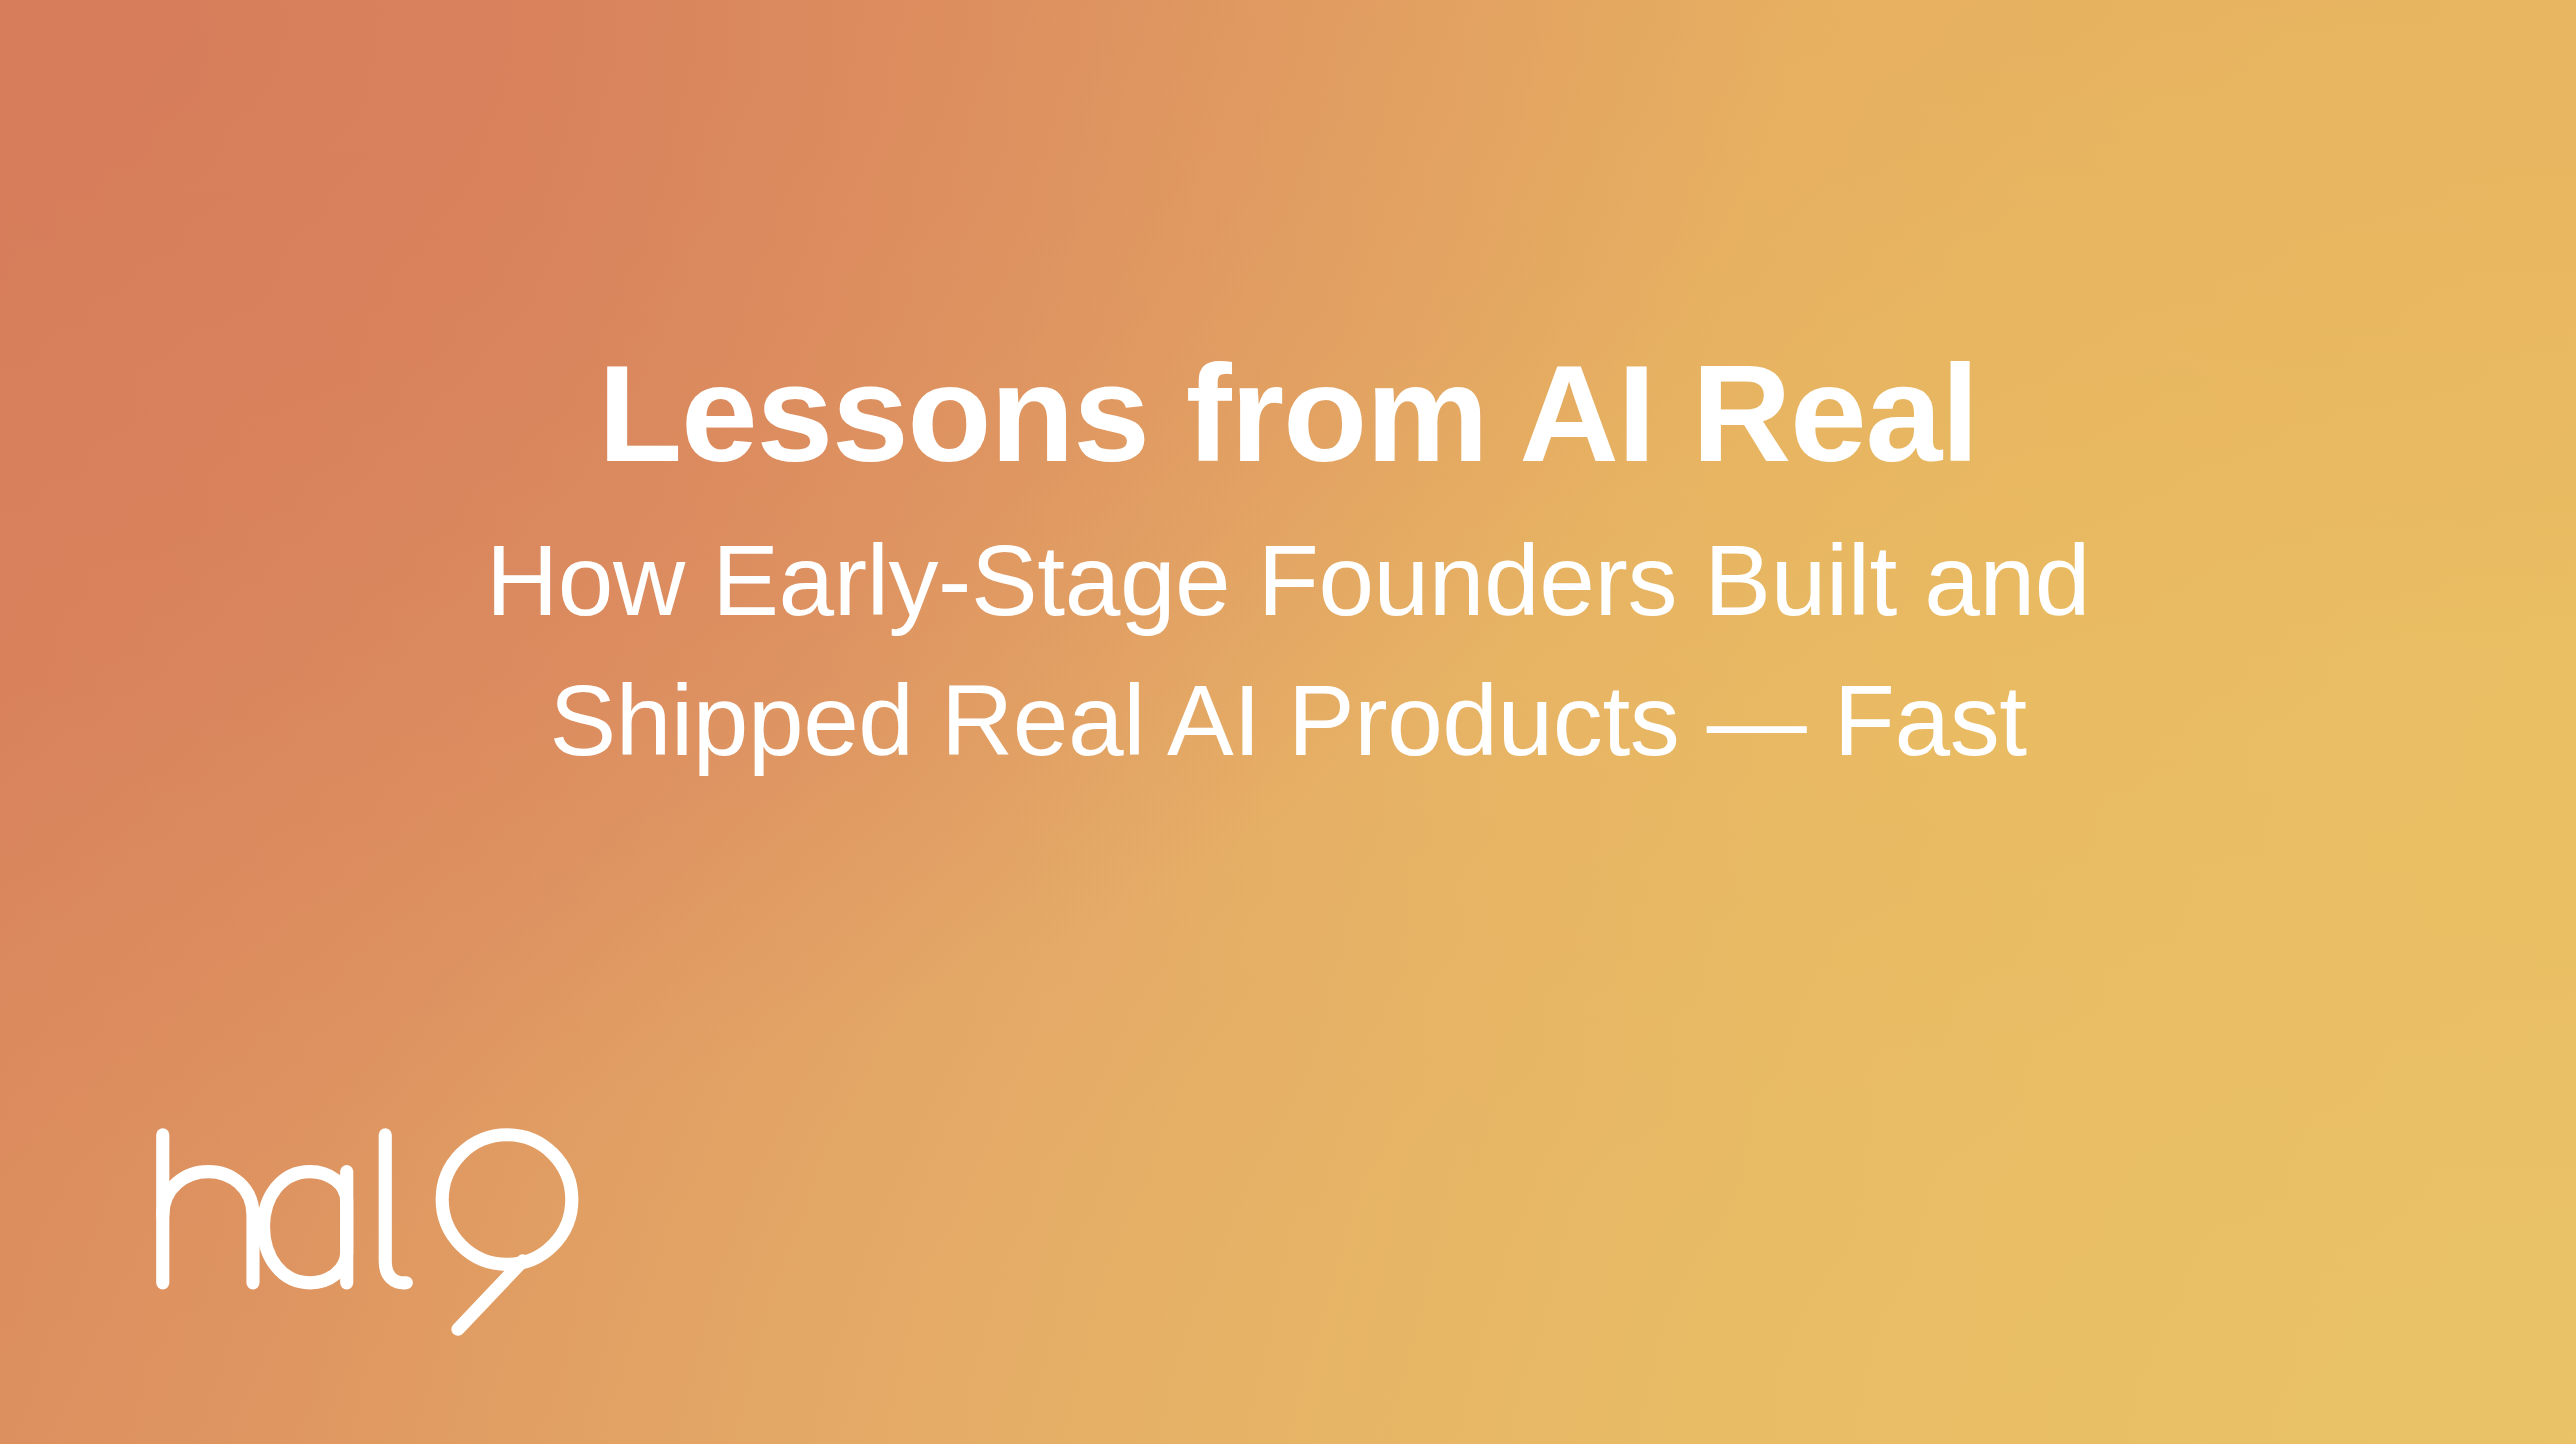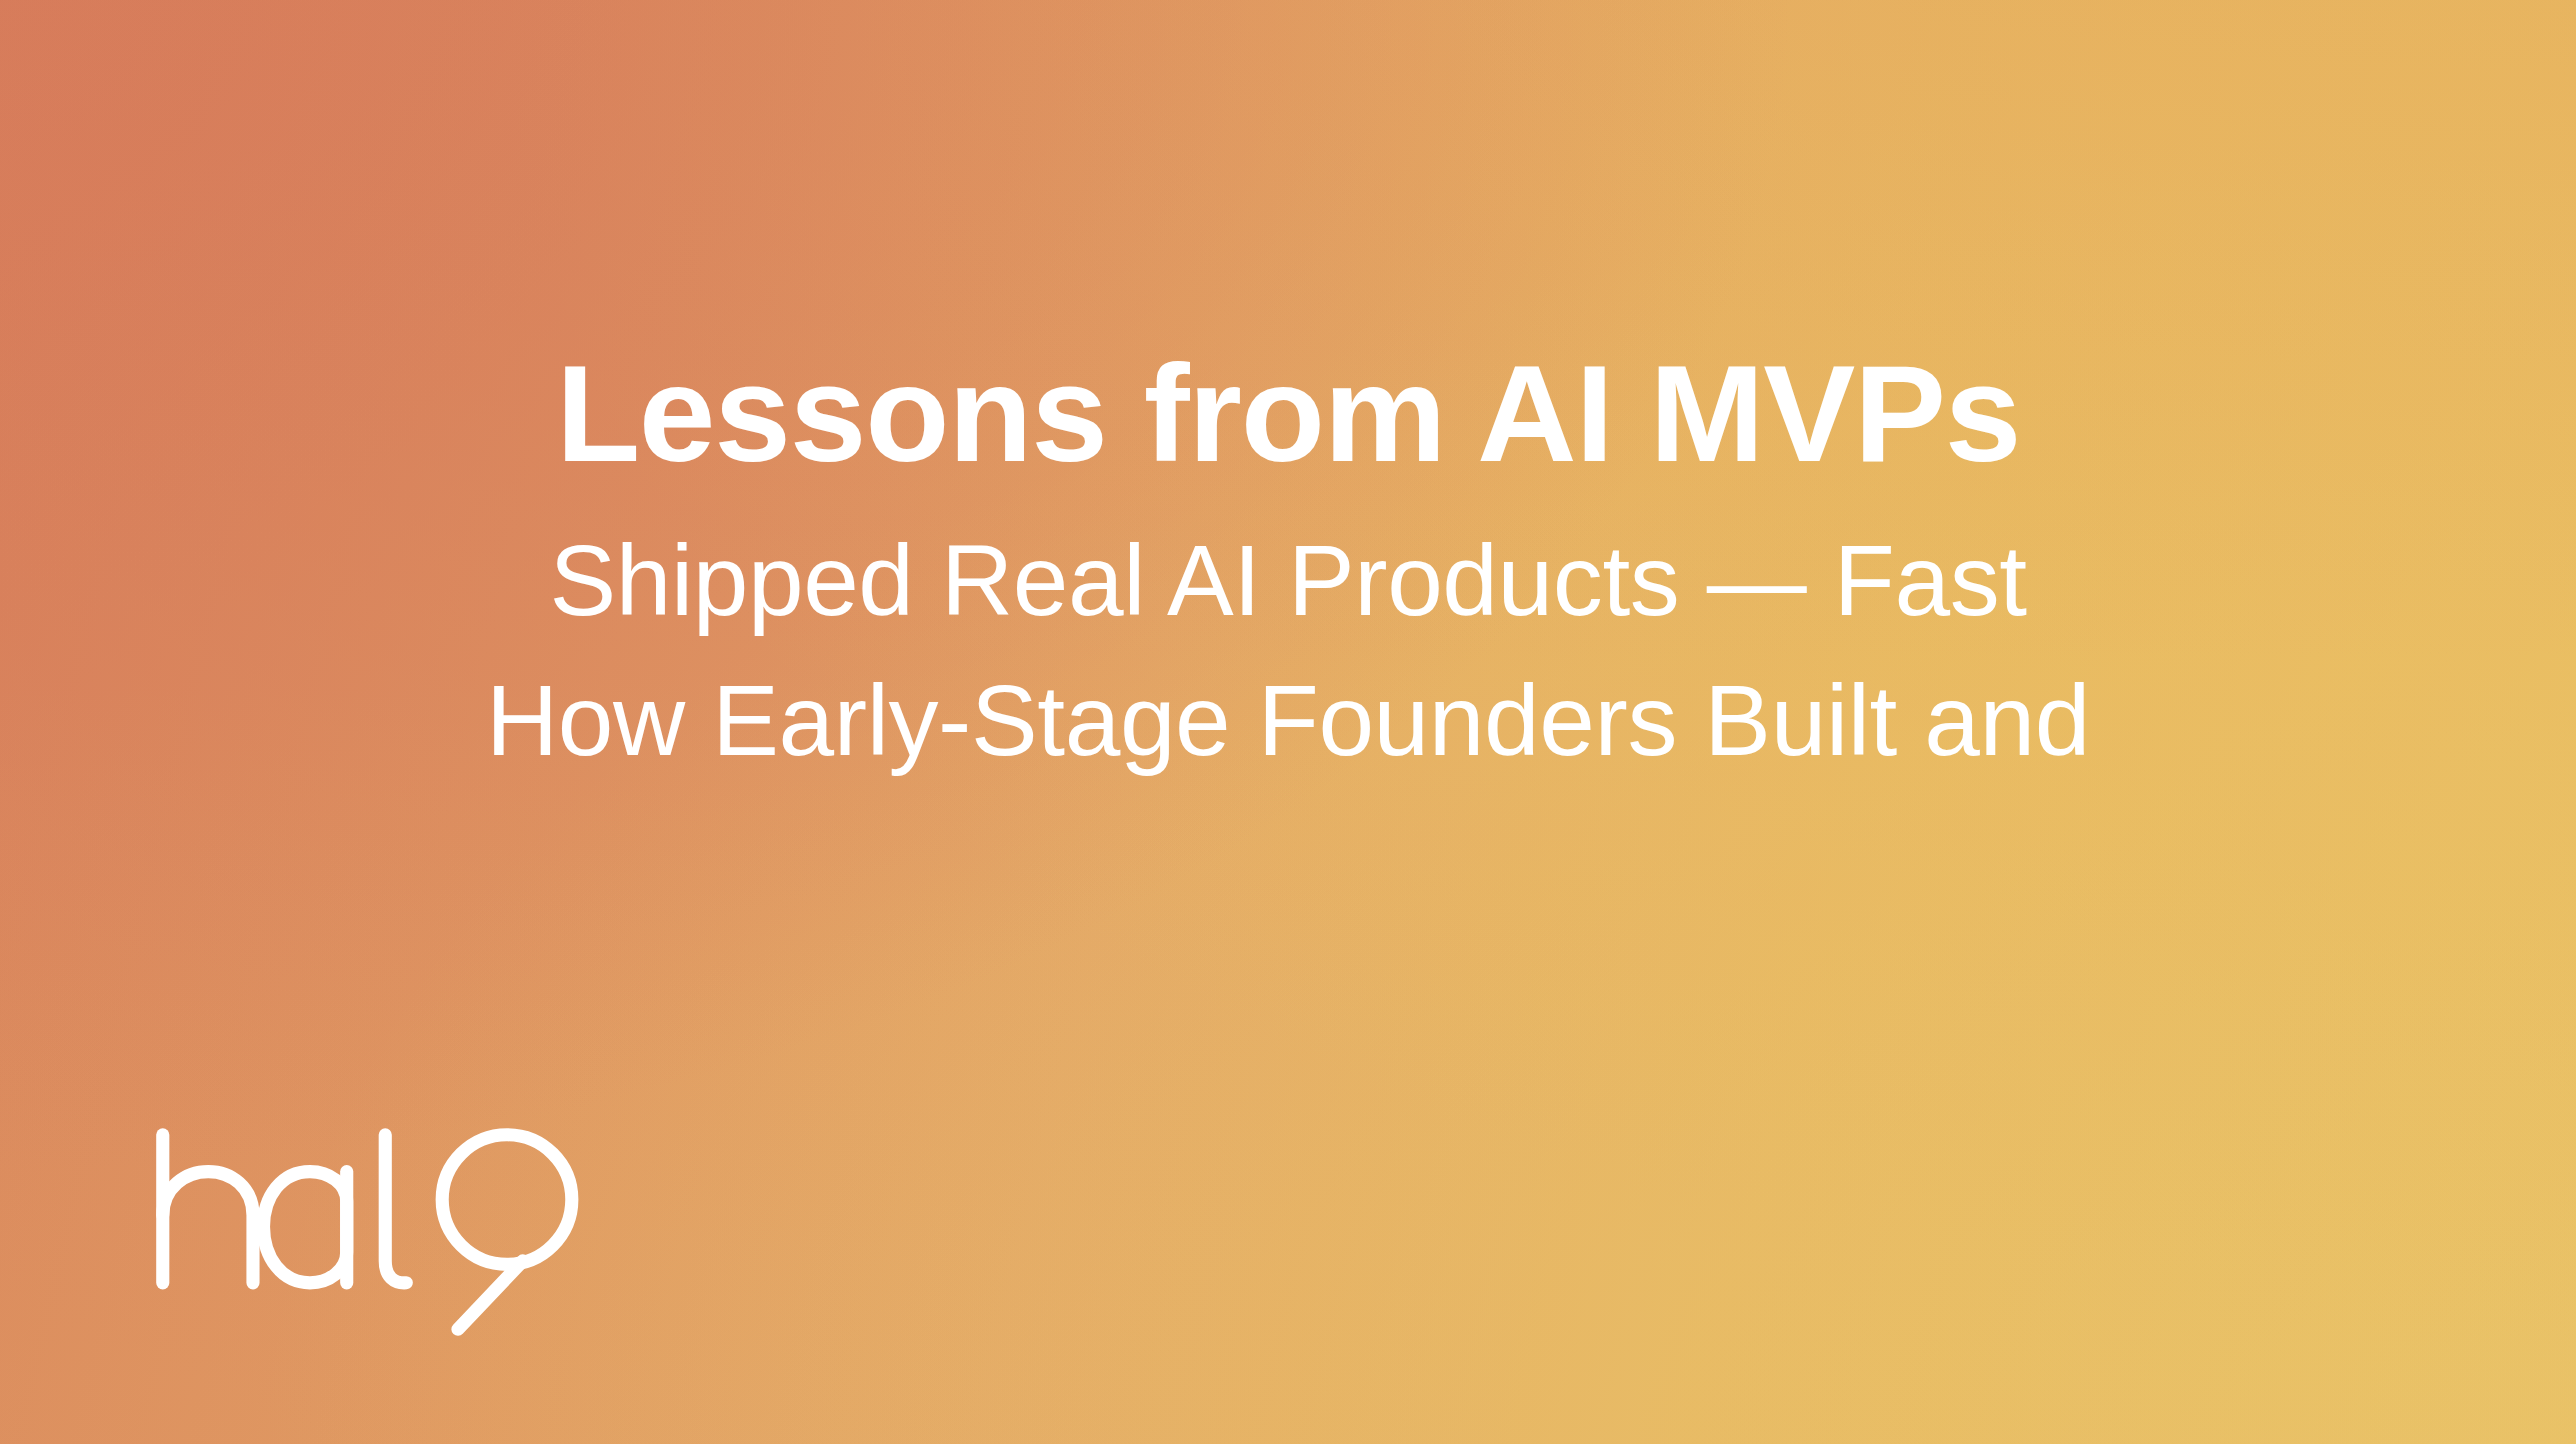--- a/index.html
+++ b/index.html
@@ -86,25 +86,25 @@
     overflow: visible;
   }
 </style>
 </head>
 <body>
 
 <div class="slide">
 
   <div class="text-block">
 
-    <h1 class="title">Lessons from AI MVPs</h1>
+    <h1 class="title">Lessons from AI Real</h1>
 
     <p class="subtitle">
+      <span class="line">How Early-Stage Founders Built and</span>
       <span class="line">Shipped Real AI Products — Fast</span>
-      <span class="line">How Early-Stage Founders Built and</span>
     </p>
 
   </div>
 
   <div class="logo">
     <svg viewBox="0 0 540 270" xmlns="http://www.w3.org/2000/svg" fill="none" stroke="#ffffff" stroke-width="15" stroke-linecap="round" stroke-linejoin="round">
 
       <path d="M 18 36 L 18 205"></path>
       <path d="M 18 128
                C 18 96, 44 78, 70 78

